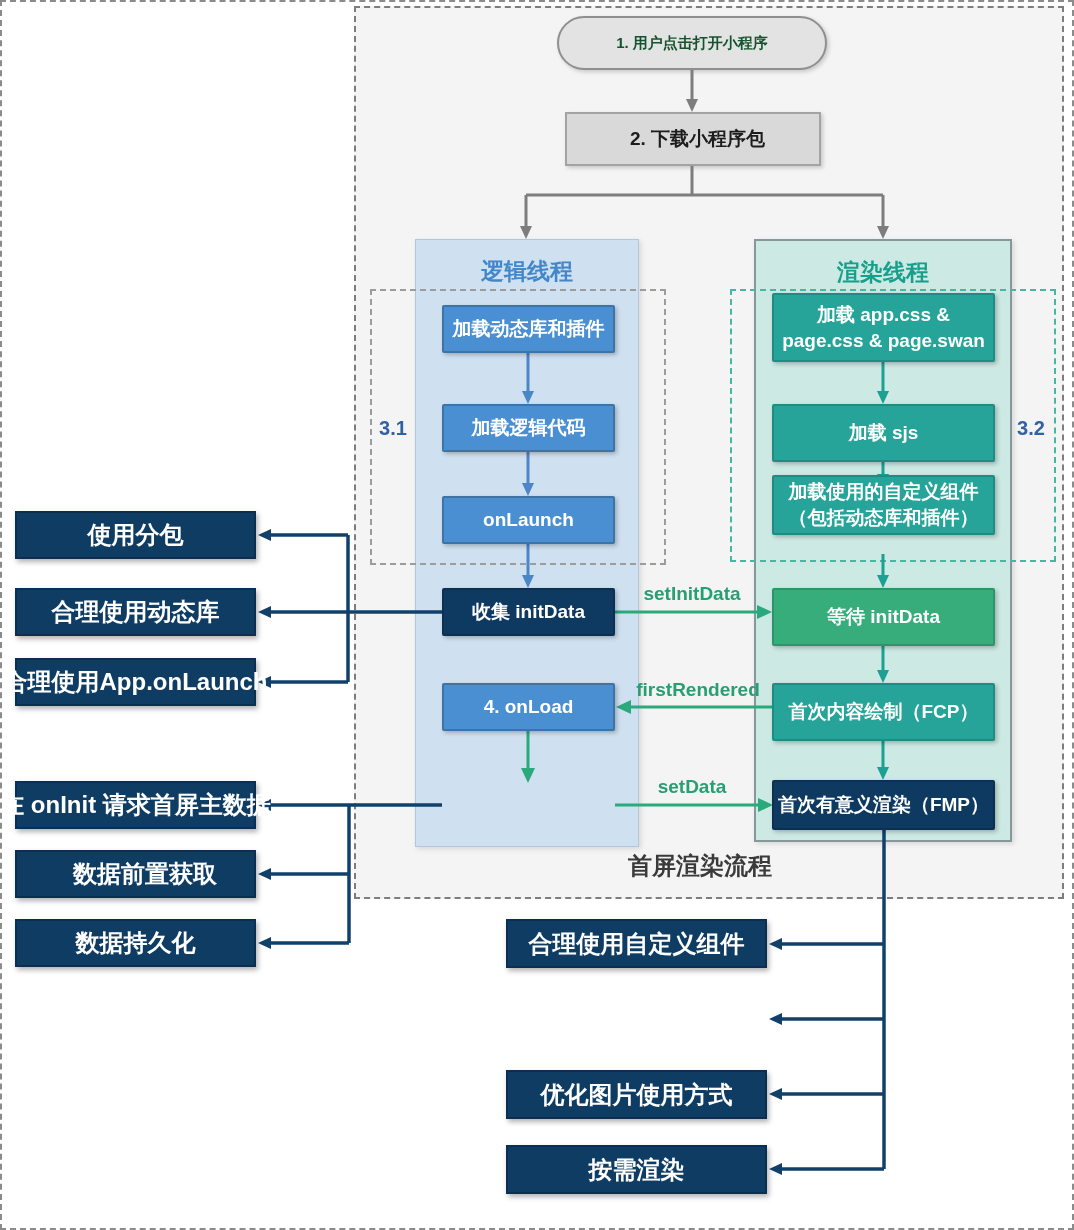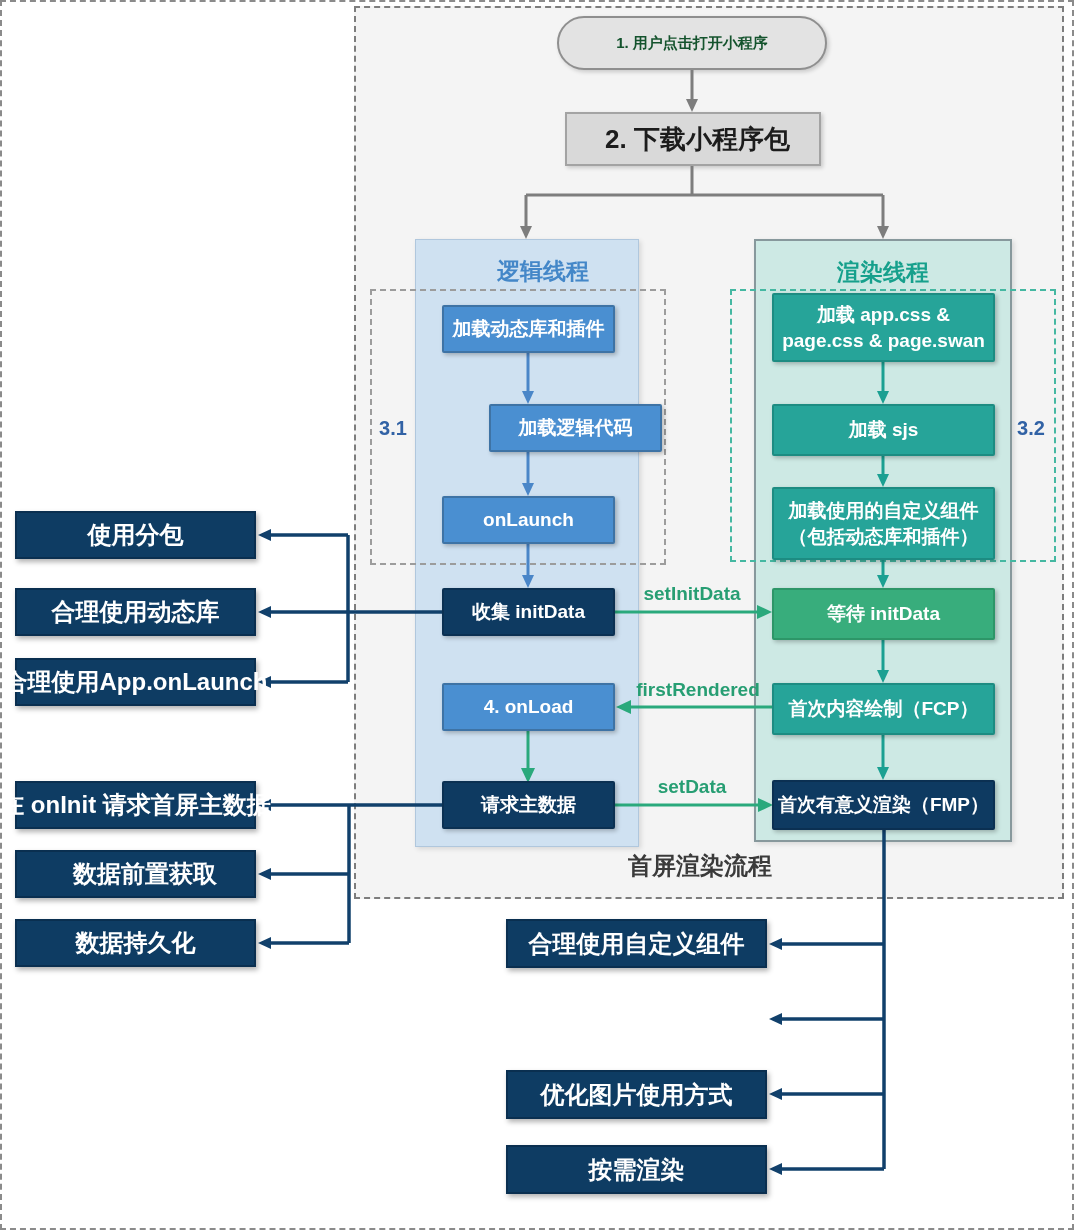--- a/index.html
+++ b/index.html
@@ -32,42 +32,42 @@
     background:#e3e3e3;border:2px solid #8f8f8f;border-radius:28px;
     display:flex;align-items:center;justify-content:center;
     font-size:15px;font-weight:bold;color:#14532d;
     box-shadow:2px 2px 4px rgba(0,0,0,.18);
     z-index:4;white-space:nowrap;
   }
   .graybox{
     left:563px;top:110px;width:256px;height:54px;
     background:#d9d9d9;border:2px solid #a3a3a3;
     display:flex;align-items:center;justify-content:center;
-    font-size:26px;font-weight:bold;color:#1c1c1c;
+    font-size:19px;font-weight:bold;color:#1c1c1c;
     box-shadow:2px 2px 4px rgba(0,0,0,.18);
     z-index:4;white-space:nowrap;padding-left:9px;
   }
   
   .col{
     z-index:2;
     box-shadow:2px 2px 5px rgba(0,0,0,.12);
   }
   .col-logic{
     left:413px;top:237px;width:224px;height:608px;
     background:#cfe1f1;border:1px solid #b0c7dd;
   }
   .col-render{
     left:752px;top:237px;width:258px;height:603px;
     background:#cde9e4;border:2px solid #87989c;
   }
   .col-title{
     position:absolute;left:0;top:16px;width:100%;
     text-align:center;font-size:23px;font-weight:bold;
   }
-  .col-logic .col-title{color:#4487c8;padding-left:16px;}
+  .col-logic .col-title{color:#4487c8;}
   .col-render .col-title{color:#16a08c;}
   
   .group-outline{z-index:3;background:transparent;}
   .g31{left:368px;top:287px;width:296px;height:276px;border:2px dashed #9c9c9c;}
   .g32{left:728px;top:287px;width:326px;height:273px;border:2px dashed #45b8a2;}
   .group-label{
     z-index:6;font-size:20px;font-weight:bold;color:#3162a5;
     transform:translate(-50%,-50%);white-space:nowrap;
   }
   
@@ -79,21 +79,21 @@
     z-index:5;border-radius:2px;
     box-shadow:2px 2px 4px rgba(0,0,0,.25);
   }
   .node-blue{background:#4a8fd1;border:2px solid #3e73a5;}
   .node-navy{background:#0e3a61;border:2px solid #0b3052;}
   .node-teal{background:#26a499;border:2px solid #1d8c82;}
   .node-green{background:#38ad7c;border:2px solid #2d9668;}
   
   .ln{left:440px;width:173px;height:48px;}
   
-  .rn{left:770px;width:223px;height:52px;}
+  .rn{left:770px;width:223px;height:58px;}
   
   .tip{
     display:flex;align-items:center;justify-content:center;
     background:#0e3c63;border:2px solid #0a2f50;
     color:#fff;font-size:24px;font-weight:bold;
     z-index:5;white-space:nowrap;
     box-shadow:2px 3px 5px rgba(0,0,0,.3);
   }
   .tipL{left:13px;width:241px;height:48px;}
   .tipB{left:504px;width:261px;height:49px;}
@@ -189,30 +189,29 @@
 
       <path d="M882,828 V1167"></path>
       <path d="M882,942 H780" marker-end="url(#mh-navy)"></path>
       <path d="M882,1017 H780" marker-end="url(#mh-navy)"></path>
       <path d="M882,1092 H780" marker-end="url(#mh-navy)"></path>
       <path d="M882,1167 H780" marker-end="url(#mh-navy)"></path>
     </g>
   </svg>
 
   <div class="abs node node-blue ln" style="top:303px;">加载动态库和插件</div>
-  <div class="abs node node-blue ln" style="top:402px;margin-left:47px;">加载逻辑代码</div>
+  <div class="abs node node-blue ln" style="top:402px;">加载逻辑代码</div>
   <div class="abs node node-blue ln" style="top:494px;">onLaunch</div>
   <div class="abs node node-navy ln" style="top:586px;">收集 initData</div>
   <div class="abs node node-blue ln" style="top:681px;">4. onLoad</div>
-  <div class="abs node node-navy ln" style="top:779px;">请求主数据</div>
 
   <div class="abs node node-teal rn" style="top:291px;height:69px;">加载 app.css &amp;
 page.css &amp; page.swan</div>
   <div class="abs node node-teal rn" style="top:402px;">加载 sjs</div>
-  <div class="abs node node-teal rn" style="top:485px;height:73px;">加载使用的自定义组件
+  <div class="abs node node-teal rn" style="top:473px;height:60px;">加载使用的自定义组件
 （包括动态库和插件）</div>
   <div class="abs node node-green rn" style="top:586px;">等待 initData</div>
   <div class="abs node node-teal rn" style="top:681px;">首次内容绘制（FCP）</div>
   <div class="abs node node-navy rn" style="top:778px;height:50px;">首次有意义渲染（FMP）</div>
 
   <div class="abs xlabel" style="left:690px;top:592px;">setInitData</div>
   <div class="abs xlabel" style="left:696px;top:688px;">firstRendered</div>
   <div class="abs xlabel" style="left:690px;top:785px;">setData</div>
 
   <div class="abs tip tipL" style="top:509px;">使用分包</div>

